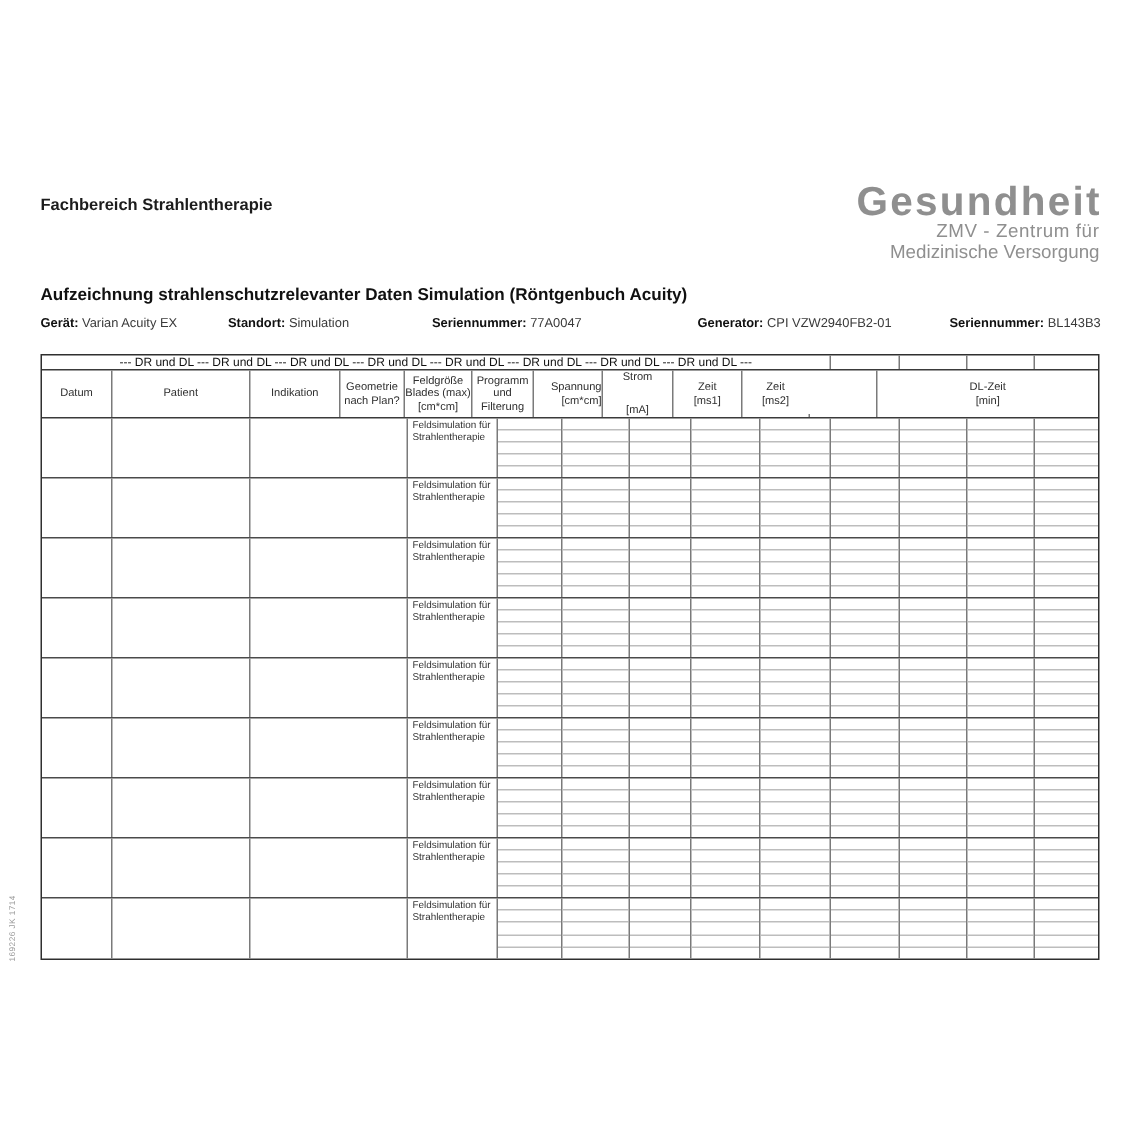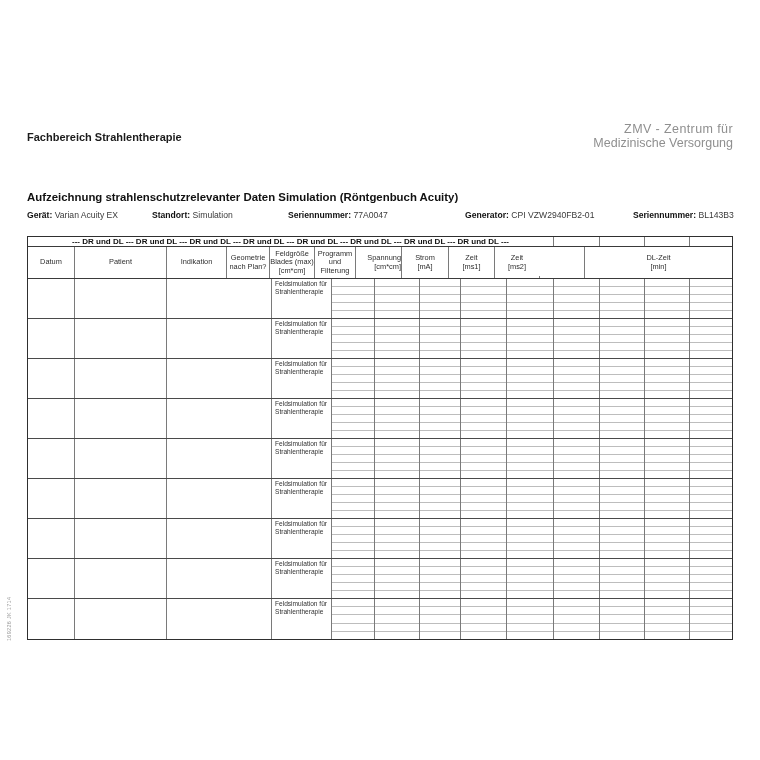--- a/index.html
+++ b/index.html
@@ -17,21 +17,21 @@
   .title{position:absolute;left:27px;top:191px;font-size:11.4px;font-weight:700;color:#111;}
 
   .meta{position:absolute;left:27px;top:210px;width:706px;height:12px;font-size:8.6px;color:#3a3a3a;}
   .meta-item{position:absolute;top:0;white-space:nowrap;}
   .meta-item b{color:#111;font-weight:700;}
 
   .sheet-table{position:absolute;left:27px;top:236px;width:706px;border:1px solid #2f2f2f;background:#fff;}
   .trow{display:flex;width:100%;}
   .trow > div{flex-shrink:0;}
   .banner-row{height:10px;border-bottom:1px solid #3a3a3a;}
-  .banner-cell{font-size:8px;font-weight:700;line-height:9px;text-align:center;color:#111;overflow:hidden;white-space:nowrap;}
+  .banner-cell{font-size:8px;font-weight:400;line-height:9px;text-align:center;color:#111;overflow:hidden;white-space:nowrap;}
   .bcell-empty{border-left:1px solid #7a7a7a;}
   .header-row{height:32px;border-bottom:1px solid #3a3a3a;}
   .hcell{display:flex;flex-direction:column;justify-content:center;align-items:center;text-align:center;
          font-size:7.4px;line-height:8.6px;color:#2e2e2e;overflow:hidden;}
   .hcell + .hcell{border-left:1px solid #7a7a7a;}
   .group-row{height:40px;border-bottom:1px solid #4a4a4a;}
   .group-row:last-child{border-bottom:none;}
   .gcell{height:100%;overflow:hidden;}
   .gcell + .gcell{border-left:1px solid #7a7a7a;}
   .ind-label{font-size:6.6px;line-height:8px;padding:1px 0 0 3px;color:#333;text-align:left;}
@@ -41,20 +41,21 @@
 
   .side-code{position:absolute;left:6px;top:641px;transform:rotate(-90deg);transform-origin:left top;
              font-size:5.5px;color:#9a9a9a;letter-spacing:0.3px;white-space:nowrap;}
 </style>
 </head>
 <body>
 
 <div class="dept">Fachbereich Strahlentherapie</div>
 
 <div class="logo">
+  <div class="logo-gesundheit">Gesundheit</div>
   <div class="logo-zmv">ZMV - Zentrum für</div>
   <div class="logo-mv">Medizinische Versorgung</div>
 </div>
 
 <div class="title">Aufzeichnung strahlenschutzrelevanter Daten Simulation (Röntgenbuch Acuity)</div>
 
 <div class="meta">
   <span class="meta-item" style="left:0px"><b>Gerät:</b> <span>Varian Acuity EX</span></span>
   <span class="meta-item" style="left:125px"><b>Standort:</b> <span>Simulation</span></span>
   <span class="meta-item" style="left:261px"><b>Seriennummer:</b> <span>77A0047</span></span>
@@ -91,21 +92,21 @@
       </div>
       <div class="hcell" style="width: 41px;">
         <div>Programm</div>
         <div>und</div>
         <div>Filterung</div>
       </div>
       <div class="hcell" style="width: 46px; align-items: flex-end;">
         <div>Spannung</div>
         <div>[cm*cm]</div>
       </div>
-      <div class="hcell" style="width: 47px;">
+      <div class="hcell" style="width: 47px; justify-content: space-between;">
         <div>Strom</div>
         <div>[mA]</div>
       </div>
       <div class="hcell" style="width: 46px;">
         <div>Zeit</div>
         <div>[ms1]</div>
       </div>
       <div class="hcell" style="width: 45px;">
         <div>Zeit</div>
         <div>[ms2]</div>

